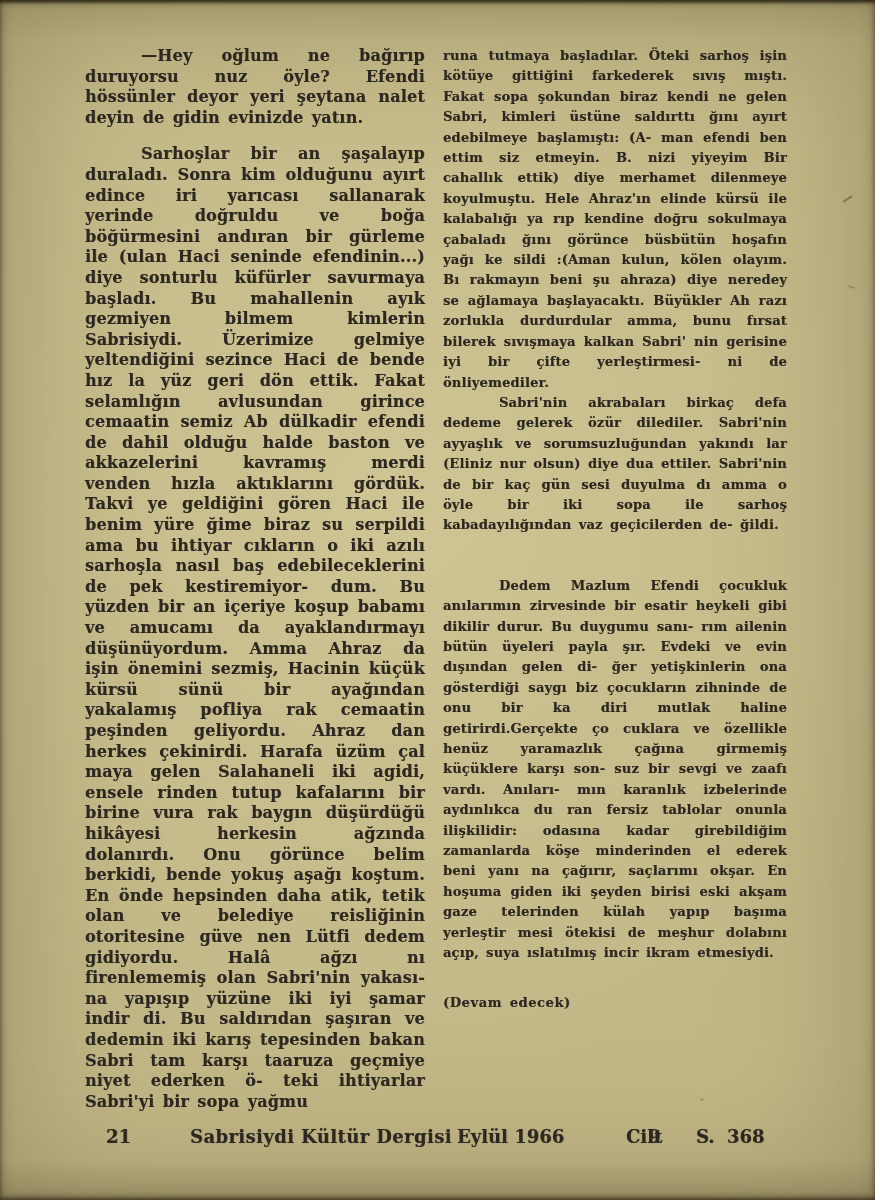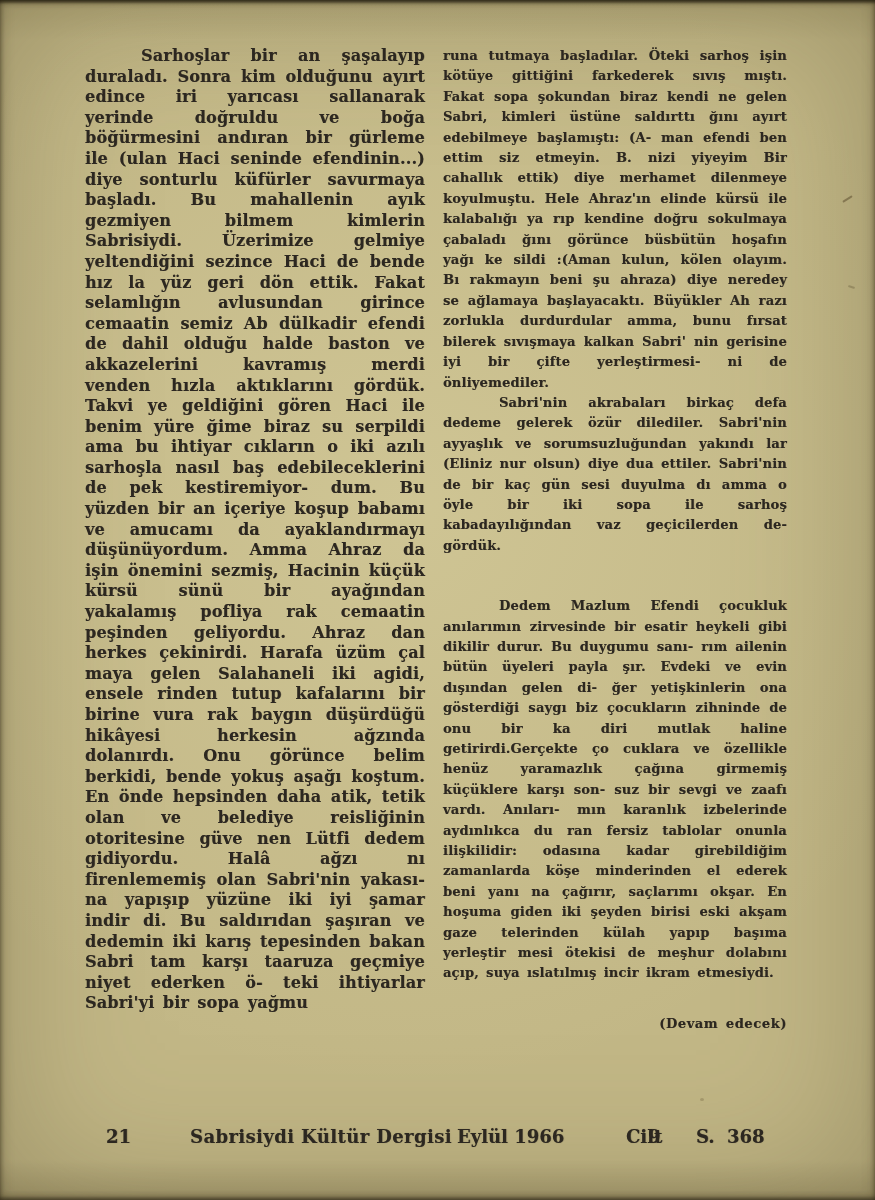--- a/index.html
+++ b/index.html
@@ -67,21 +67,21 @@
 
   .col-right {
     left: 443px;
     top: 46px;
     width: 344px;
     font-size: 13px;
     line-height: 20.4px;
   }
   .col-right p.gap-before { margin-top: 40px; }
   .end-note {
-    text-align: right;
+    text-align: left;
     text-indent: 0 !important;
     margin-top: 30px !important;
     letter-spacing: 0.6px;
   }
 
   .footer {
     position: absolute;
     left: 0; top: 1126px;
     width: 875px;
     height: 26px;
@@ -101,26 +101,27 @@
 </head>
 <body>
 
 <div class="paper"></div>
 <div class="paper-vignette"></div>
 <div class="artifact a1"></div>
 <div class="artifact a2"></div>
 <div class="artifact a3"></div>
 
 <div class="col col-left">
+  <p class="para indent">—Hey oğlum ne bağırıp duruyorsu nuz öyle? Efendi hössünler deyor yeri şeytana nalet deyin de gidin evinizde yatın.</p>
   <p class="para indent">Sarhoşlar bir an şaşalayıp duraladı. Sonra kim olduğunu ayırt edince iri yarıcası sallanarak yerinde doğruldu ve boğa böğürmesini andıran bir gürleme ile (ulan Haci seninde efendinin...) diye sonturlu küfürler savurmaya başladı. Bu mahallenin ayık gezmiyen bilmem kimlerin Sabrisiydi. Üzerimize gelmiye yeltendiğini sezince Haci de bende hız la yüz geri dön ettik. Fakat selamlığın avlusundan girince cemaatin semiz Ab dülkadir efendi de dahil olduğu halde baston ve akkazelerini kavramış merdi venden hızla aktıklarını gördük. Takvi ye geldiğini gören Haci ile benim yüre ğime biraz su serpildi ama bu ihtiyar cıkların o iki azılı sarhoşla nasıl baş edebileceklerini de pek kestiremiyor- dum. Bu yüzden bir an içeriye koşup babamı ve amucamı da ayaklandırmayı düşünüyordum. Amma Ahraz da işin önemini sezmiş, Hacinin küçük kürsü sünü bir ayağından yakalamış pofliya rak cemaatin peşinden geliyordu. Ahraz dan herkes çekinirdi. Harafa üzüm çal maya gelen Salahaneli iki agidi, ensele rinden tutup kafalarını bir birine vura rak baygın düşürdüğü hikâyesi herkesin ağzında dolanırdı. Onu görünce belim berkidi, bende yokuş aşağı koştum. En önde hepsinden daha atik, tetik olan ve belediye reisliğinin otoritesine güve nen Lütfi dedem gidiyordu. Halâ ağzı nı firenlememiş olan Sabri'nin yakası- na yapışıp yüzüne iki iyi şamar indir di. Bu saldırıdan şaşıran ve dedemin iki karış tepesinden bakan Sabri tam karşı taaruza geçmiye niyet ederken ö- teki ihtiyarlar Sabri'yi bir sopa yağmu</p>
 </div>
 
 <div class="col col-right">
   <p class="para">runa tutmaya başladılar. Öteki sarhoş işin kötüye gittiğini farkederek sıvış mıştı. Fakat sopa şokundan biraz kendi ne gelen Sabri, kimleri üstüne saldırttı ğını ayırt edebilmeye başlamıştı: (A- man efendi ben ettim siz etmeyin. B. nizi yiyeyim Bir cahallık ettik) diye merhamet dilenmeye koyulmuştu. Hele Ahraz'ın elinde kürsü ile kalabalığı ya rıp kendine doğru sokulmaya çabaladı ğını görünce büsbütün hoşafın yağı ke sildi :(Aman kulun, kölen olayım. Bı rakmayın beni şu ahraza) diye neredey se ağlamaya başlayacaktı. Büyükler Ah razı zorlukla durdurdular amma, bunu fırsat bilerek sıvışmaya kalkan Sabri' nin gerisine iyi bir çifte yerleştirmesi- ni de önliyemediler.</p>
-  <p class="para indent">Sabri'nin akrabaları birkaç defa dedeme gelerek özür dilediler. Sabri'nin ayyaşlık ve sorumsuzluğundan yakındı lar (Eliniz nur olsun) diye dua ettiler. Sabri'nin de bir kaç gün sesi duyulma dı amma o öyle bir iki sopa ile sarhoş kabadayılığından vaz geçicilerden de- gördük.</p>
+  <p class="para indent">Sabri'nin akrabaları birkaç defa dedeme gelerek özür dilediler. Sabri'nin ayyaşlık ve sorumsuzluğundan yakındı lar (Eliniz nur olsun) diye dua ettiler. Sabri'nin de bir kaç gün sesi duyulma dı amma o öyle bir iki sopa ile sarhoş kabadayılığından vaz geçicilerden de- ğildi.</p>
   <p class="para indent gap-before">Dedem Mazlum Efendi çocukluk anılarımın zirvesinde bir esatir heykeli gibi dikilir durur. Bu duygumu sanı- rım ailenin bütün üyeleri payla şır. Evdeki ve evin dışından gelen di- ğer yetişkinlerin ona gösterdiği saygı biz çocukların zihninde de onu bir ka diri mutlak haline getirirdi.Gerçekte ço cuklara ve özellikle henüz yaramazlık çağına girmemiş küçüklere karşı son- suz bir sevgi ve zaafı vardı. Anıları- mın karanlık izbelerinde aydınlıkca du ran fersiz tablolar onunla ilişkilidir: odasına kadar girebildiğim zamanlarda köşe minderinden el ederek beni yanı na çağırır, saçlarımı okşar. En hoşuma giden iki şeyden birisi eski akşam gaze telerinden külah yapıp başıma yerleştir mesi ötekisi de meşhur dolabını açıp, suya ıslatılmış incir ikram etmesiydi.</p>
   <p class="end-note">(Devam edecek)</p>
 </div>
 
 <div class="footer">
   <span class="f-page">21</span>
   <span class="f-journal">Sabrisiydi Kültür Dergisi</span>
   <span class="f-date">Eylül 1966</span>
   <span class="f-vol">Cilt</span>
   <span class="f-volnum">9</span>

